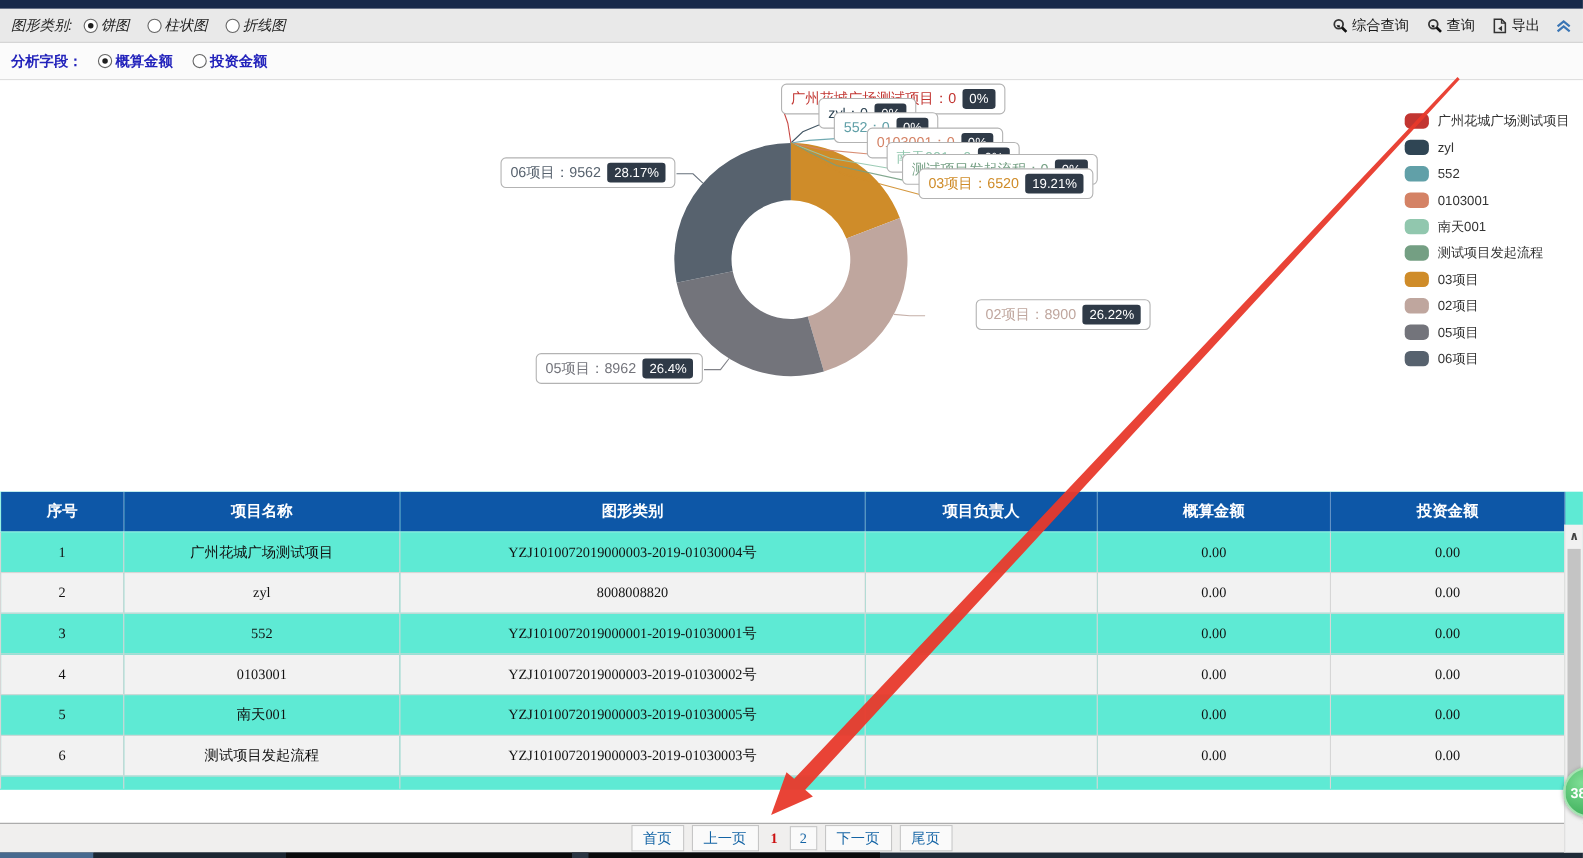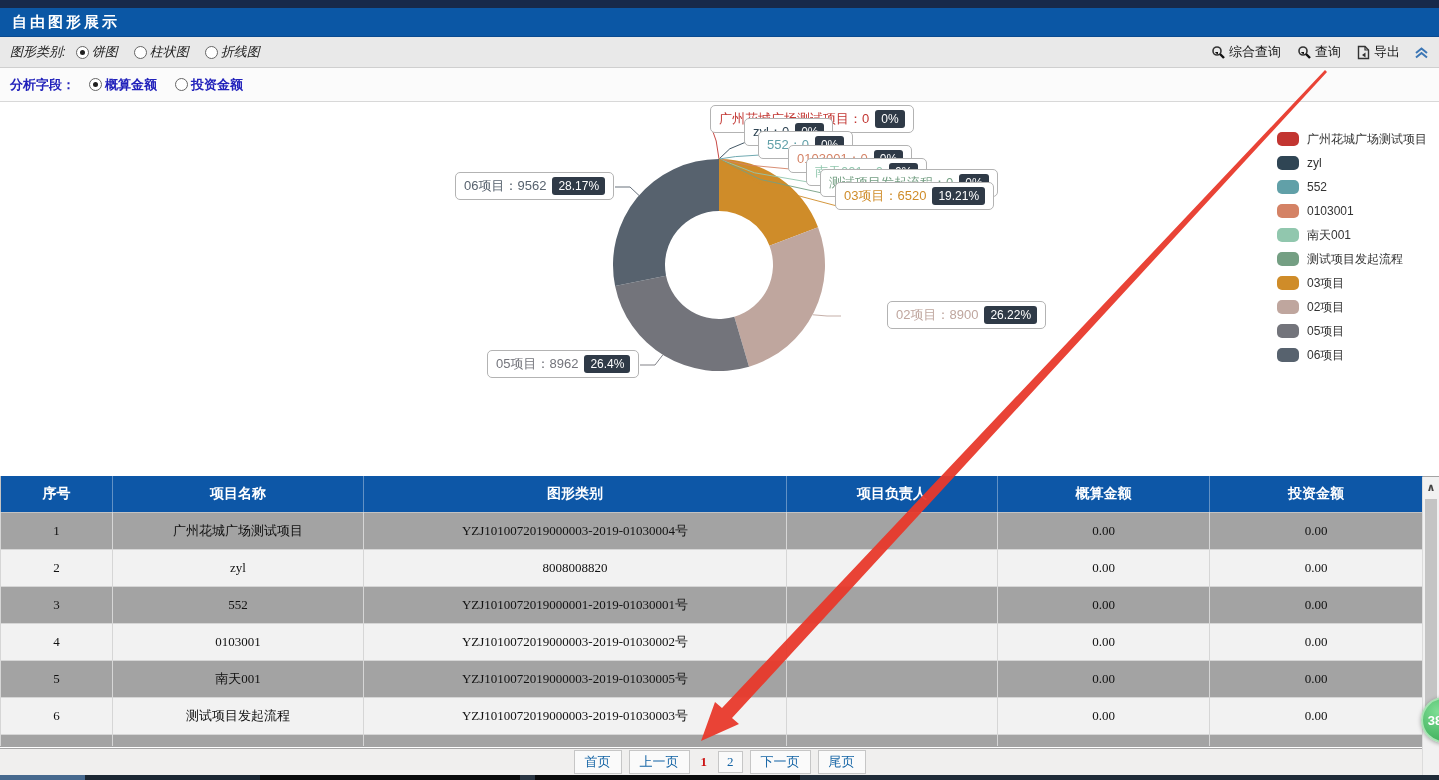--- a/index.html
+++ b/index.html
@@ -39,21 +39,21 @@
              border:1px solid #b3b3b3; border-radius:5px; padding:3px 8px; font-size:13px;
              white-space:nowrap; height:28px; }
   .callout .pct { background:#2f3a47; color:#fff; font-size:12px; padding:1px 6px;
                   border-radius:3px; line-height:16px; }
   .legend { position:absolute; left:1277px; top:25px; z-index:1; }
   .legend-item { display:flex; align-items:center; height:24px; cursor:pointer; }
   .legend-swatch { width:22px; height:14px; border-radius:5px; margin-right:8px; flex:0 0 auto; }
   .legend-label { font-size:12px; color:#333; }
 
   
-  .table-wrap { position:relative; width:1439px; height:271px; overflow:hidden; background:#a3a3a3; }
+  .table-wrap { position:relative; width:1439px; height:271px; overflow:hidden; background:#5eead4; }
   table.data { border-collapse:collapse; table-layout:fixed; width:1422px;
                font-family:"Liberation Serif","DejaVu Serif",serif; }
   table.data th { background:#0d57a7; color:#fff; font-size:14px; font-weight:bold;
                   height:36px; border:1px solid rgba(255,255,255,.35); border-top:none; }
   table.data td { height:37px; font-size:13px; color:#111; text-align:center;
                   border:1px solid #d6d6d6; overflow:hidden; }
   table.data tr.even td { background:#f2f2f2; }
   table.data tr.partial td { height:12px; border-bottom:none; }
 
   
@@ -85,23 +85,20 @@
                  z-index:60; display:flex; align-items:center; justify-content:center; }
   .green-badge span { color:#fff; font-size:13px; font-weight:bold; margin-right:18px; }
 </style>
 </head>
 <body>
 
 <div class="frame">
 
   <div class="top-edge"></div>
 
-  <div class="titlebar">
-    <span>自由图形展示</span>
-  </div>
 
   <div class="toolbar">
     <div class="left">
       <span>图形类别:</span>
       <span class="radio-group" id="chart-type-group">
           <label class="radio-opt">
             <span class="radio checked"></span>
             <span>饼图</span>
           </label>
           <label class="radio-opt">

